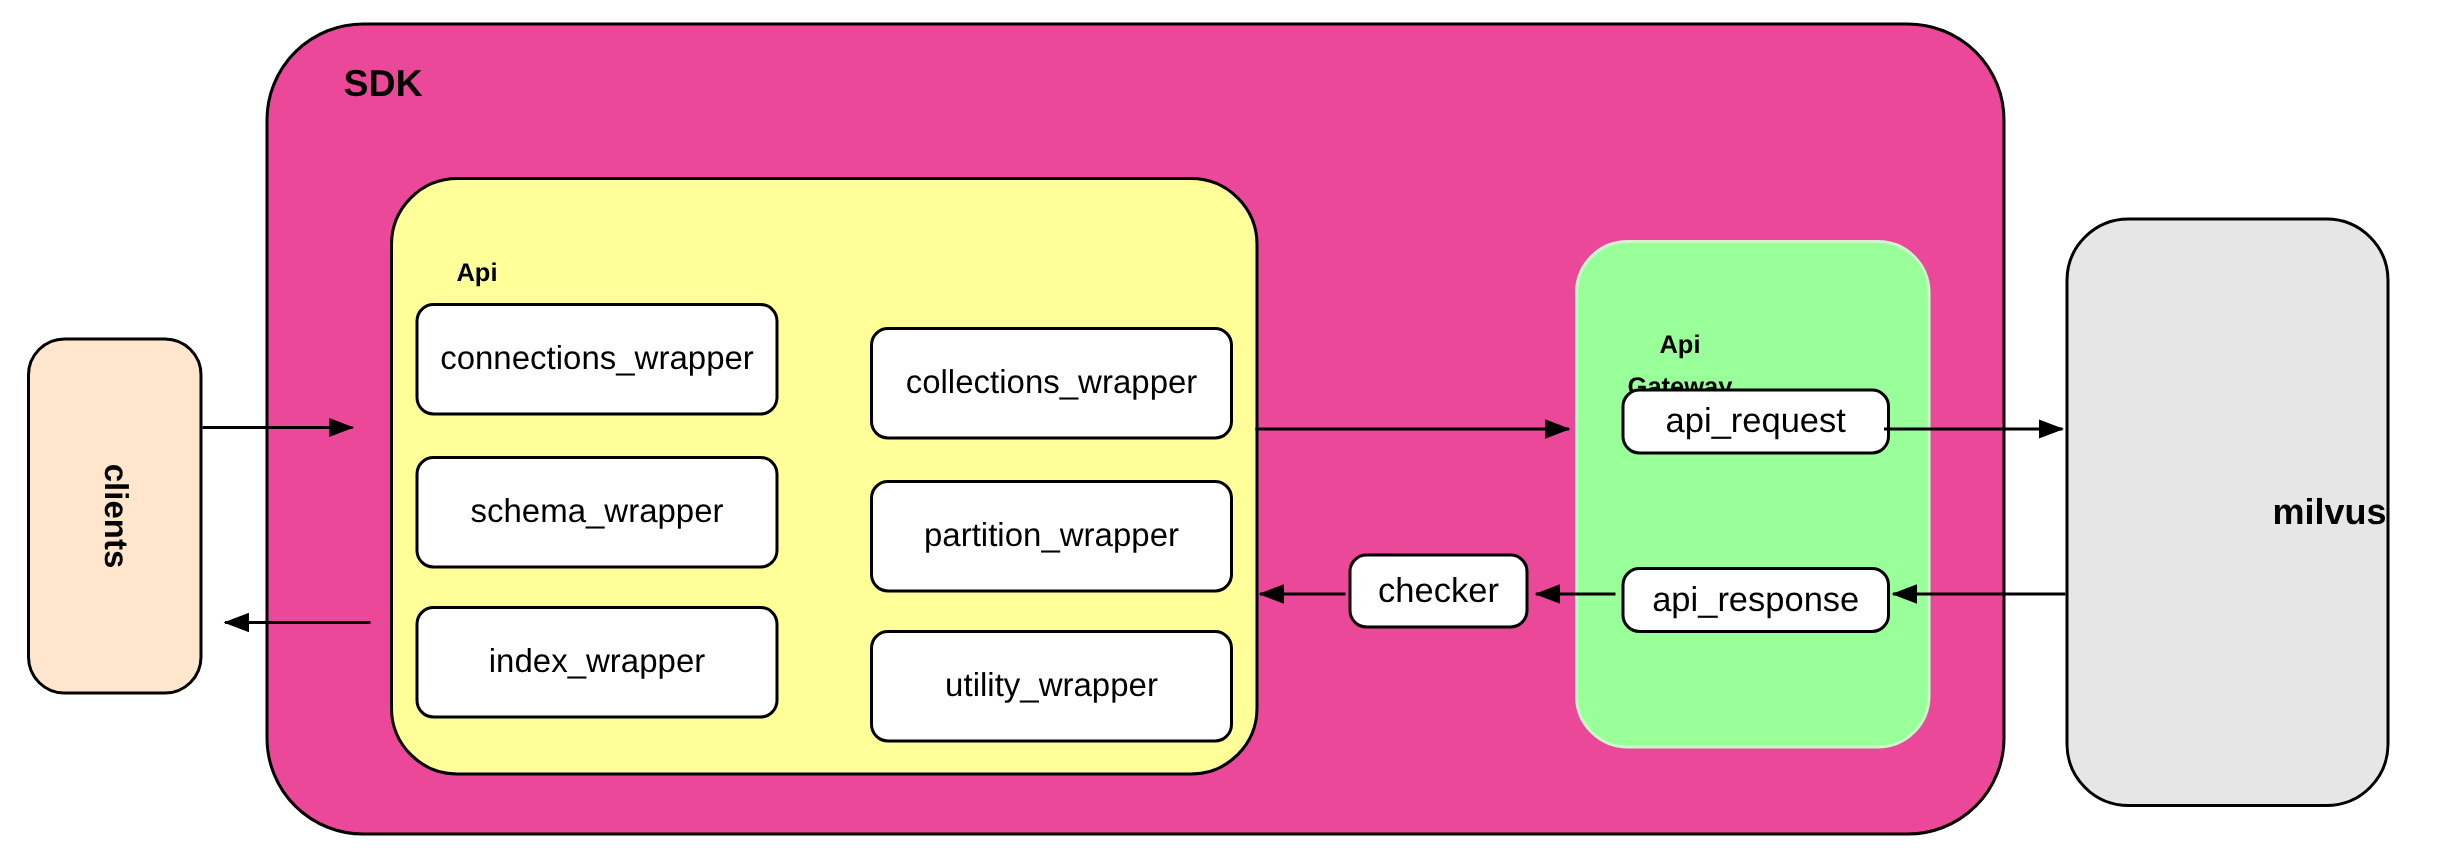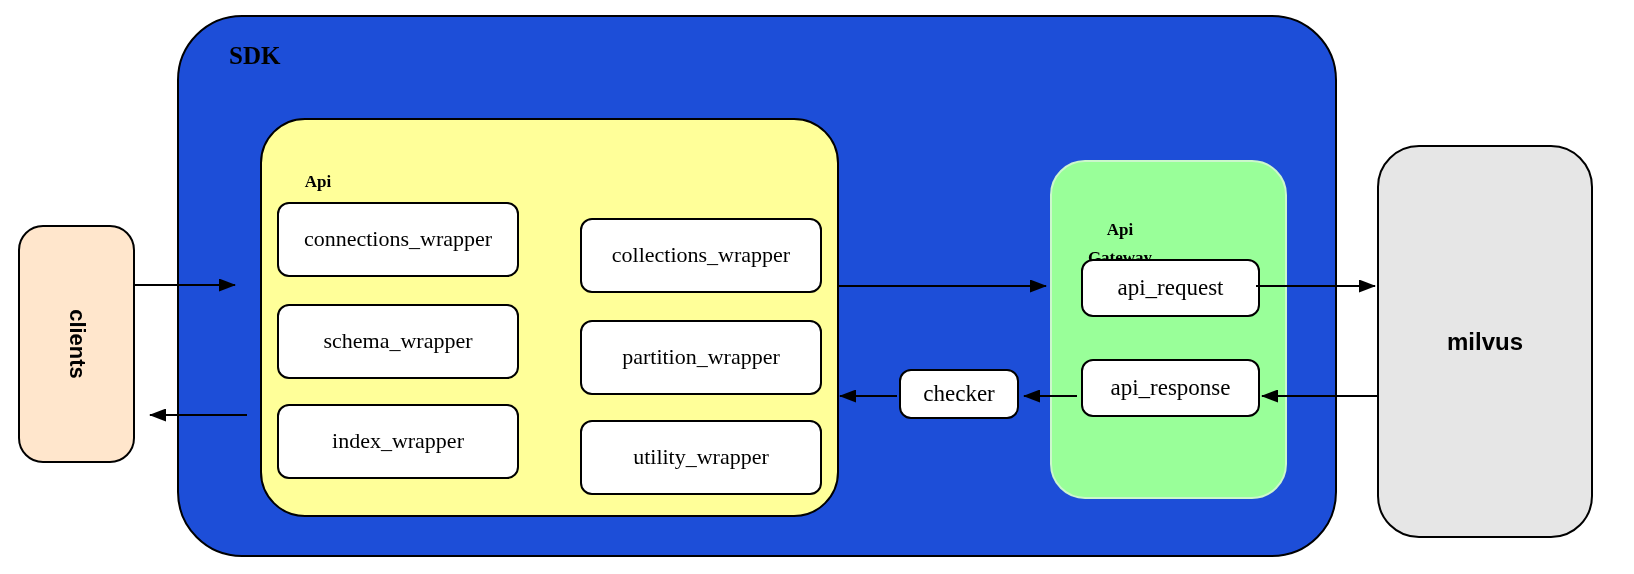--- a/index.html
+++ b/index.html
@@ -29,41 +29,41 @@
   .api-wrapper-label{left:0px;top:4px;width:112px;}
   .wrap-node{width:242px;height:75px;}
   .wn-c1{left:15px;}  .wn-c2{left:318px;margin-top:16px;}
   .wn-r1{top:82px;}   .wn-r2{top:184px;}  .wn-r3{top:284px;}
   
   .checker{left:720px;top:352px;width:120px;height:50px;font-size:23px;}
   
   .api-gateway{left:871px;top:143px;width:237px;height:339px;border-radius:35px;
     border:2px solid #ccf7cc;}
   .api-gateway-label{left:0px;top:10px;width:136px;}
-  .gw-node{left:29px;width:179px;height:58px;font-size:23px;}
+  .gw-node{left:29px;width:179px;height:44px;font-size:23px;}
   .gw-request{top:97px;}
-  .gw-response{top:197px;}
+  .gw-response{top:216px;}
   
   .milvus{left:1377px;top:145px;width:216px;height:393px;border-radius:42px;
-    display:flex;align-items:center;justify-content:center;}
+    display:flex;align-items:center;justify-content:flex-end;}
   .milvus-label{font-size:24px;font-weight:bold;}
   
   svg.arrows{position:absolute;left:0;top:0;pointer-events:none;}
   svg.arrows line{stroke:#000;stroke-width:2;}
 </style>
 </head>
 <body>
 
 <div id="canvas">
 
   <div class="abs container-box clients" style="background-color: rgb(255, 230, 204);">
     <div class="clients-label">clients</div>
   </div>
 
-  <div class="abs container-box sdk" style="background-color: #1d4ed8; font-family: Liberation Serif, serif;">
+  <div class="abs container-box sdk" style="background-color: #ec4899;">
     <div class="abs sdk-label">SDK</div>
 
     <div class="abs container-box api-wrapper" style="background-color: rgb(255, 255, 153);">
       <div class="abs big-label api-wrapper-label">Api
 Wrapper</div>
 
       <div class="abs node wrap-node wn-c1 wn-r1">
         <span>connections_wrapper</span>
       </div>
       <div class="abs node wrap-node wn-c2 wn-r1">

